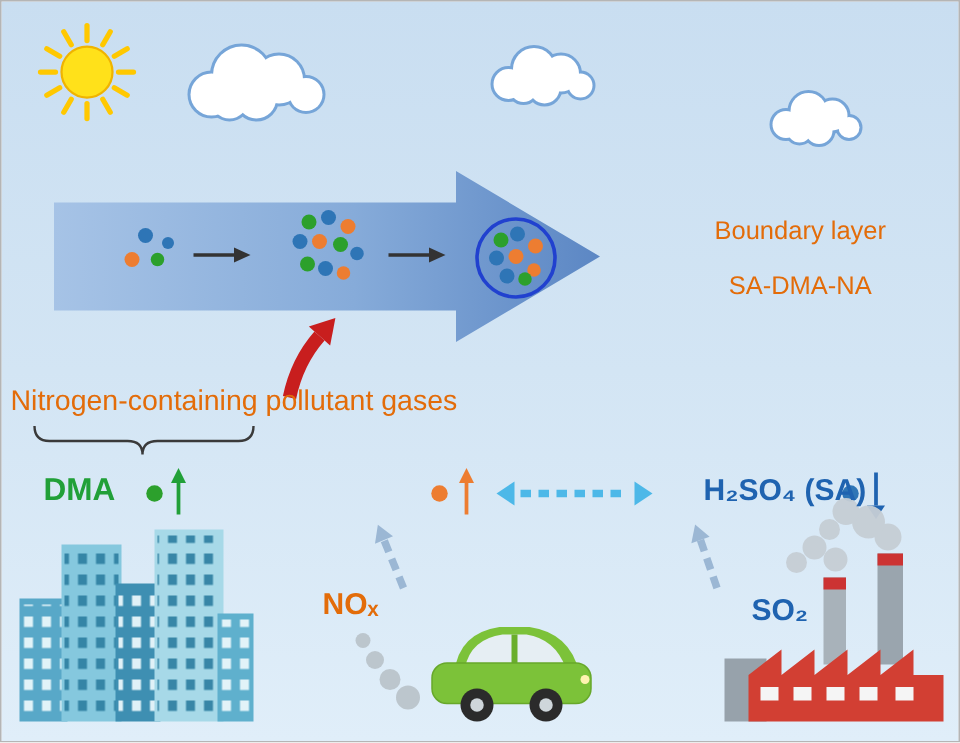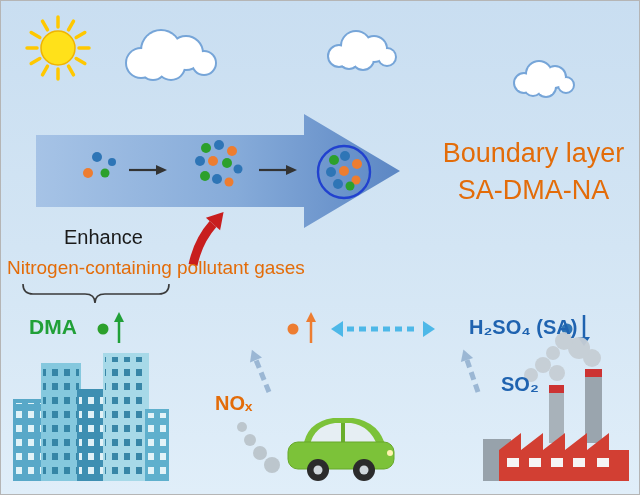--- a/index.html
+++ b/index.html
@@ -9,28 +9,28 @@
     border:1px solid #b5b5b5;box-sizing:border-box;
     font-family:"Liberation Sans","DejaVu Sans",sans-serif;
   }
   svg.layer{position:absolute;left:0;top:0;}
   .lbl{position:absolute;white-space:nowrap;}
   .orange{color:#e36c09;}
   .green{color:#21a038;font-weight:bold;}
   .blue{color:#1f63b0;font-weight:bold;margin-left:32px;}
   .bold{font-weight:bold;}
   .boundary{left:430px;top:134px;width:205px;text-align:center;
-    font-size:27px;line-height:37px;color:#e36c09;}
+    font-size:17px;line-height:37px;color:#e36c09;}
   .enhance{left:63px;top:225px;font-size:20px;color:#1a1a1a;}
   .gases{left:6px;top:256px;font-size:19px;color:#e36c09;}
   .dma{left:28px;top:314px;font-size:21px;text-align:right;}
   .hno3{left:167px;top:315px;font-size:20px;}
   .h2so4{left:436px;top:315px;font-size:20px;}
   .nox{left:214px;top:391px;font-size:20px;color:#e36c09;font-weight:bold;}
-  .so2{left:468px;top:372px;font-size:20px;}
+  .so2{left:468px;top:395px;font-size:20px;}
 </style>
 </head>
 <body>
 
 <div class="stage">
 
 <svg class="layer" width="640" height="495" viewBox="0 0 640 495">
   <defs>
     <linearGradient id="agrad" x1="0" y1="0" x2="1" y2="0">
       <stop offset="0" stop-color="#a6c3e6"></stop>
@@ -261,21 +261,20 @@
       <rect x="596" y="457" width="12" height="9"></rect>
     </g>
   </g>
 </svg>
 
 <div class="lbl boundary">
   <div>Boundary layer</div>
   <div>SA-DMA-NA</div>
 </div>
 
-<div class="lbl enhance">Enhance</div>
 
 <div class="lbl gases">Nitrogen-containing pollutant gases</div>
 
 <div class="lbl dma green">DMA</div>
 <div class="lbl h2so4 blue">H₂SO₄ (SA)</div>
 
 <div class="lbl nox">NOₓ</div>
 <div class="lbl so2 blue">SO₂</div>
 
 </div>

